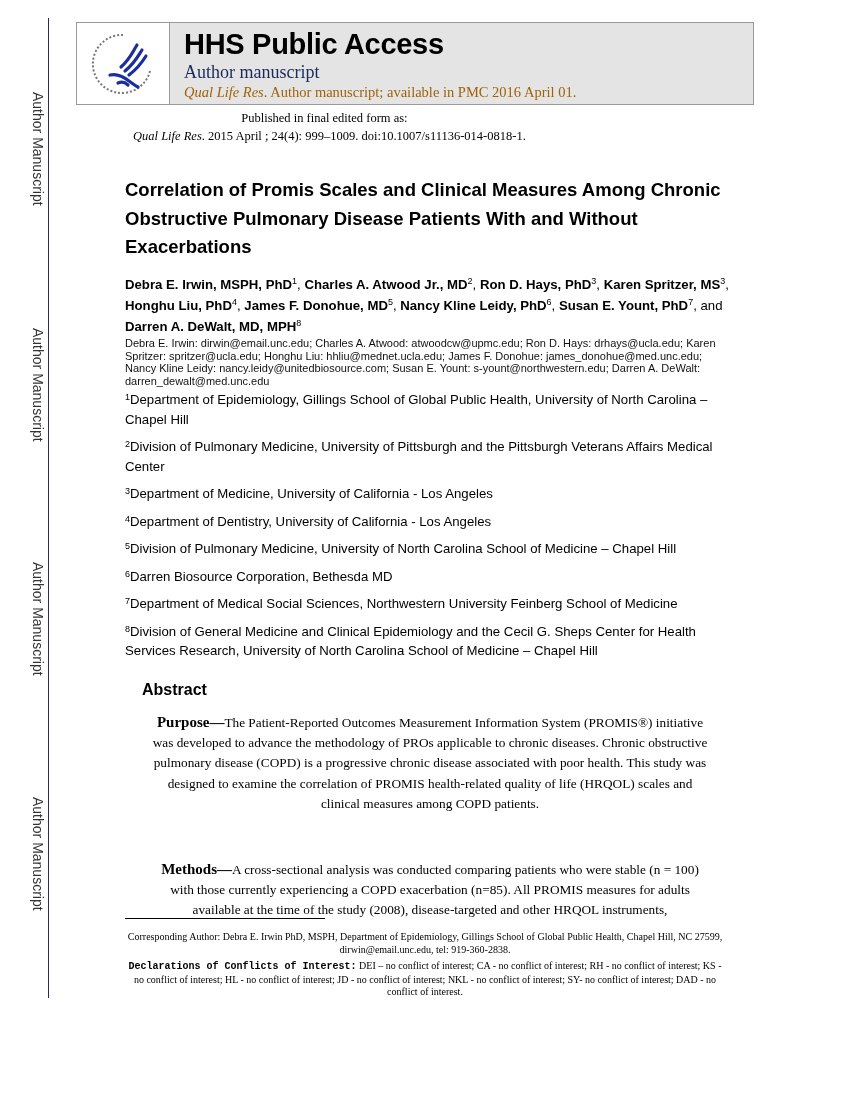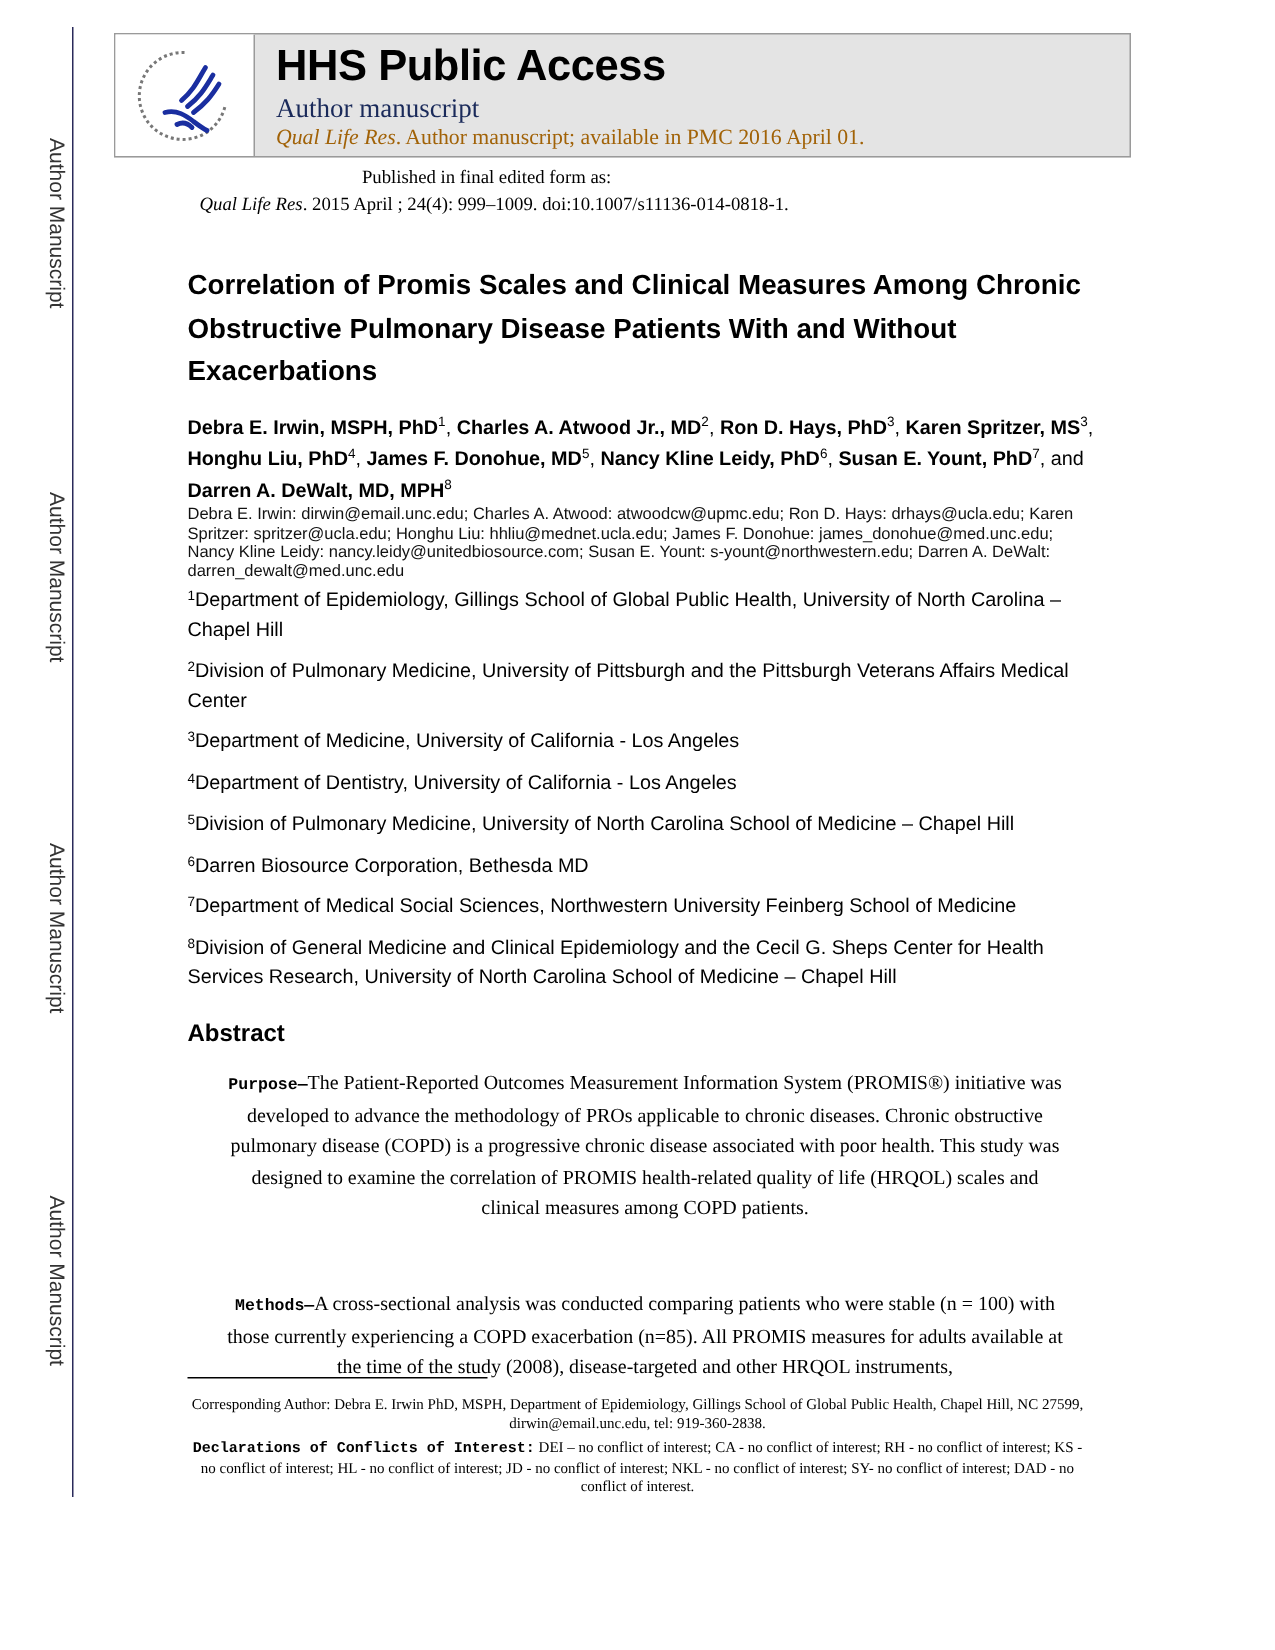--- a/index.html
+++ b/index.html
@@ -38,23 +38,23 @@
   .authors { position: absolute; left: 125px; top: 274px; width: 605px; font-size: 13.2px; line-height: 21px; }
   .authors b { font-weight: bold; }
   .authors sup { font-size: 9px; vertical-align: 5px; line-height: 0; }
 
   .emails { position: absolute; left: 125px; top: 337px; width: 605px; font-size: 11px; line-height: 12.7px; color: #111; }
 
   .affils { position: absolute; left: 125px; top: 390px; width: 605px; font-size: 13.2px; line-height: 19.5px; }
   .affil { margin-bottom: 8px; }
   .affil sup { font-size: 9px; vertical-align: 4px; line-height: 0; }
 
-  .abstract-h { position: absolute; left: 125px; top: 681px; font-size: 16px; font-weight: bold; }
+  .abstract-h { position: absolute; left: 142px; top: 681px; font-size: 16px; font-weight: bold; }
   .abs-para { position: absolute; left: 150px; width: 560px; font-size: 13.3px; line-height: 20.2px; }
-  .abs-para .lead { font-family: Liberation Mono, monospace; font-weight: bold; font-size: 11px; }
+  .abs-para .lead { font-family: Liberation Serif, serif; font-weight: bold; font-size: 15px; }
   .p-purpose { top: 712px; }
   .p-methods { top: 859px; }
 
   .fn-rule { position: absolute; left: 125px; top: 918px; width: 200px; height: 1px; background: #000; }
   .footnotes { position: absolute; left: 125px; top: 931px; width: 600px; font-size: 10px; line-height: 12.6px; }
   .footnotes p { margin: 0 0 4px 0; }
   .footnotes b { font-weight: bold; font-family: Liberation Mono, monospace; }
 </style>
 </head>
 <body>

